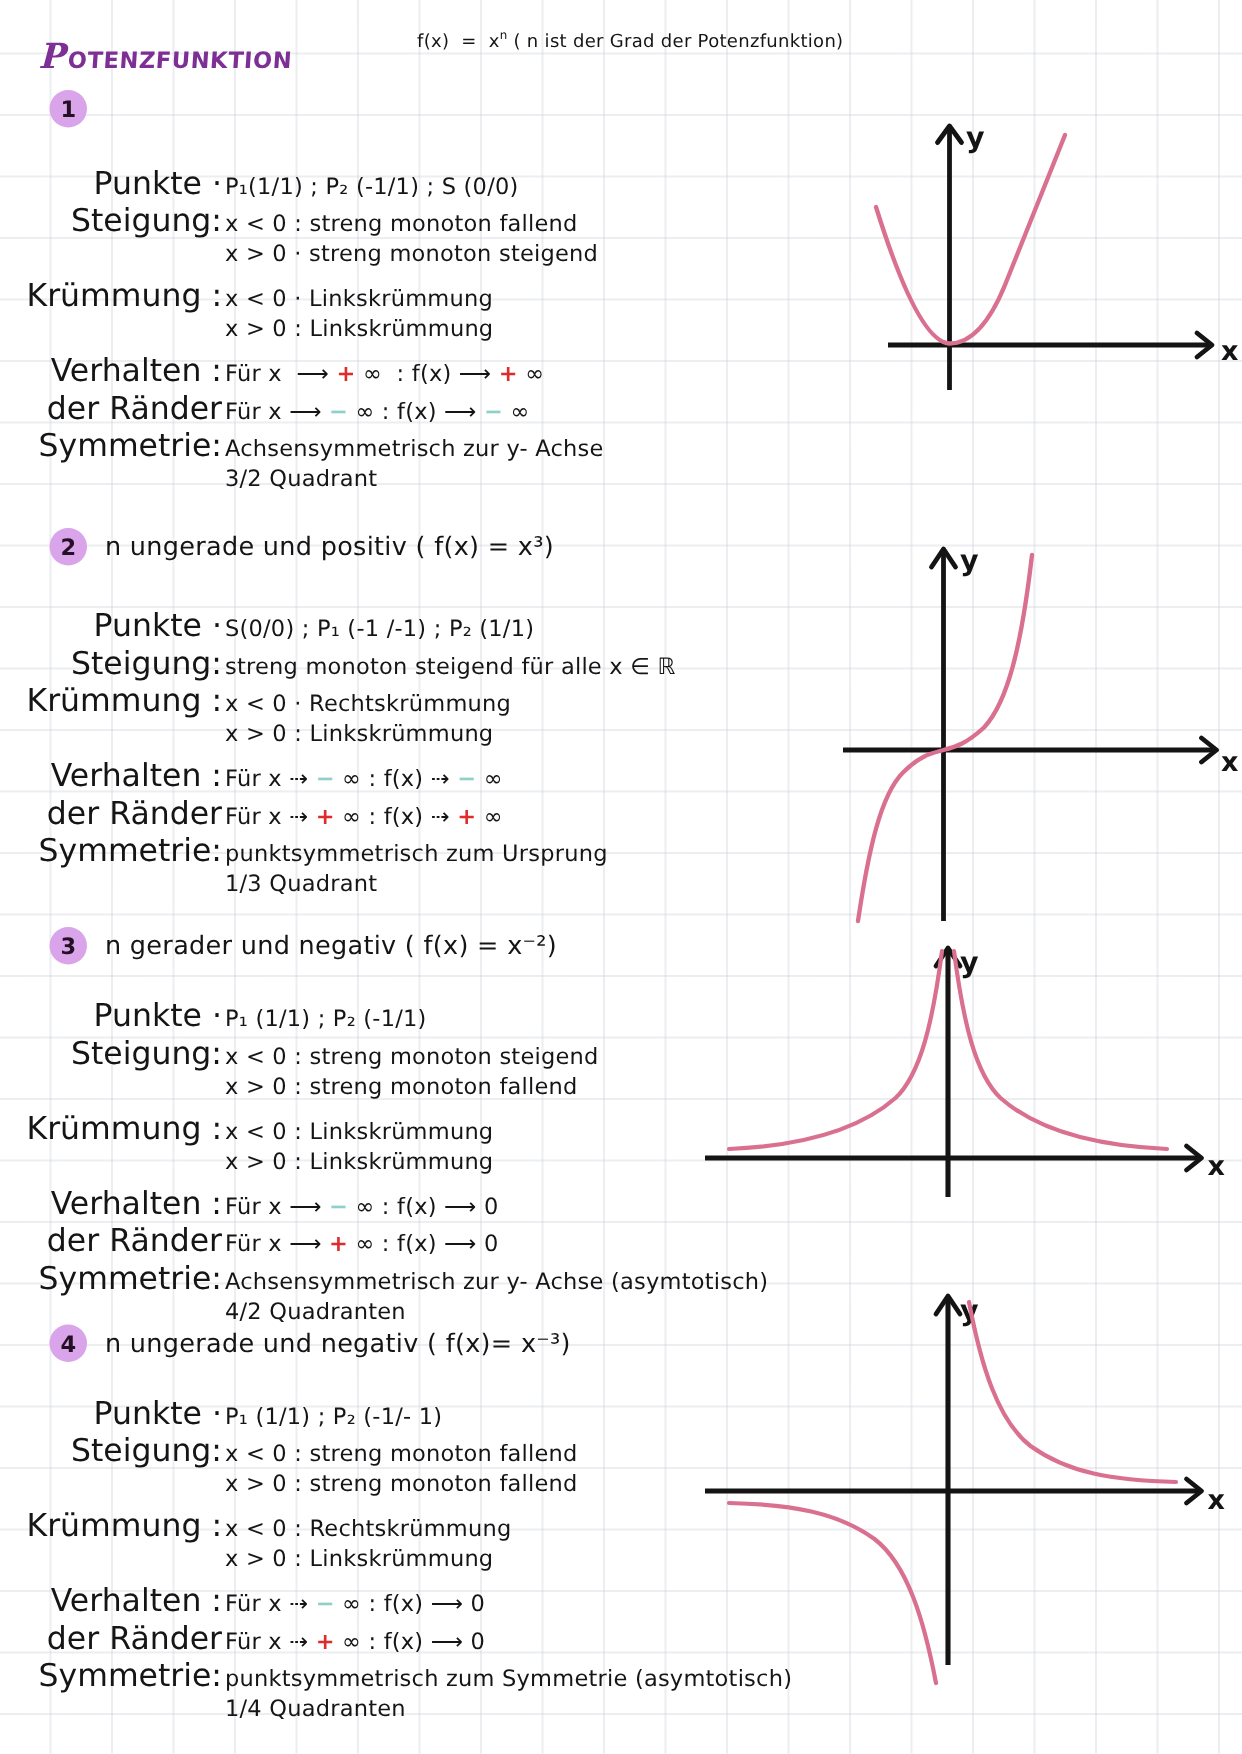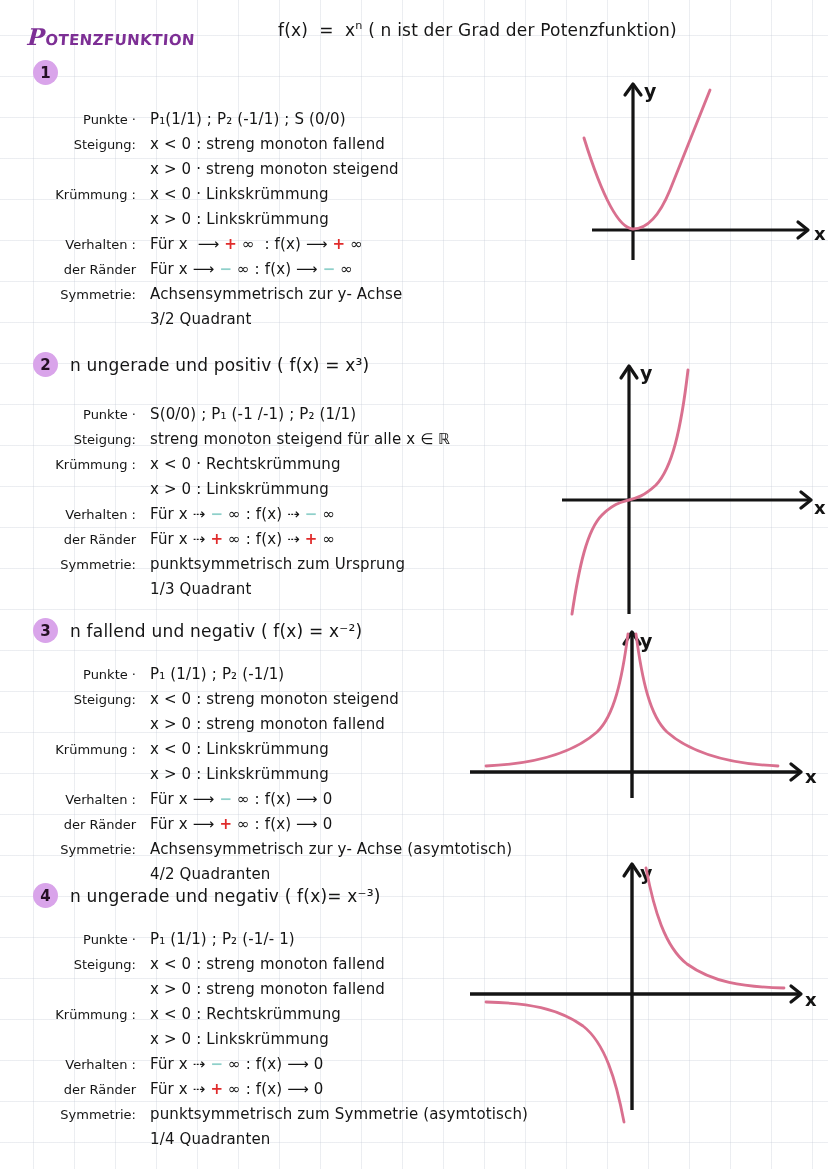--- a/index.html
+++ b/index.html
@@ -39,21 +39,21 @@
     transform: skewX(-4deg);
   }
   .title-text::first-letter {
     font-size: 33px;
     font-family: "DejaVu Serif", serif;
     font-style: italic;
   }
   .title-formula {
     position: absolute;
     left: 250px; top: 9px;
-    font-size: 17px;
+    font-size: 12px;
     color: #151515;
     letter-spacing: 0.2px;
     white-space: nowrap;
   }
   .title-formula sup { font-size: 0.66em; }
 
   
   .section { position: absolute; left: 0; width: 828px; }
   .sec-head {
     position: absolute;
@@ -85,22 +85,22 @@
   .attrs { position: absolute; left: 0; width: 620px; }
   .arow {
     display: flex;
     align-items: baseline;
     height: 25px;
     white-space: nowrap;
   }
   .arow .lab {
     width: 150px;
     text-align: right;
-    padding-right: 14px;
-    font-size: 13px;
+    padding-right: 2px;
+    font-size: 21px;
     color: #151515;
     flex: 0 0 auto;
   }
   .arow .val {
     font-size: 15px;
     color: #151515;
     letter-spacing: 0.15px;
   }
   .plus  { color: #e02b2b; font-weight: 700; }
   .minus { color: #8fd0ca; font-weight: 700; }
@@ -222,21 +222,21 @@
       <text x="78" y="28" font-family="DejaVu Sans, sans-serif" font-size="19" font-weight="700" fill="#141414">y</text>
       <text x="252" y="162" font-family="DejaVu Sans, sans-serif" font-size="18" font-weight="700" fill="#141414">x</text>
       <path d="M 10,262 C 17,215 25,178 40,163 C 52,151 60,150 67,148 C 75,146 82,144 94,133 C 110,116 119,78 126,18" fill="none" stroke="#d9708f" stroke-width="2.9" stroke-linecap="round"></path>
     </svg>
   </div>
 </div>
 
 <div class="section" style="top:0;">
   <div class="sec-head" style="top:618px;">
     <span class="badge">3</span>
-    <span class="sec-title">n fallend und negativ ( f(x) = x⁻²)</span>
+    <span class="sec-title">n gerader und negativ ( f(x) = x⁻²)</span>
   </div>
   <div class="attrs" style="top:665px;">
     <div class="arow">
         <span class="lab">Punkte ·</span>
         <span class="val">P₁ (1/1)  ;  P₂ (-1/1)</span>
       </div>
     <div class="arow">
         <span class="lab">Steigung:</span>
         <span class="val">x &lt; 0 :  streng monoton steigend</span>
       </div>

